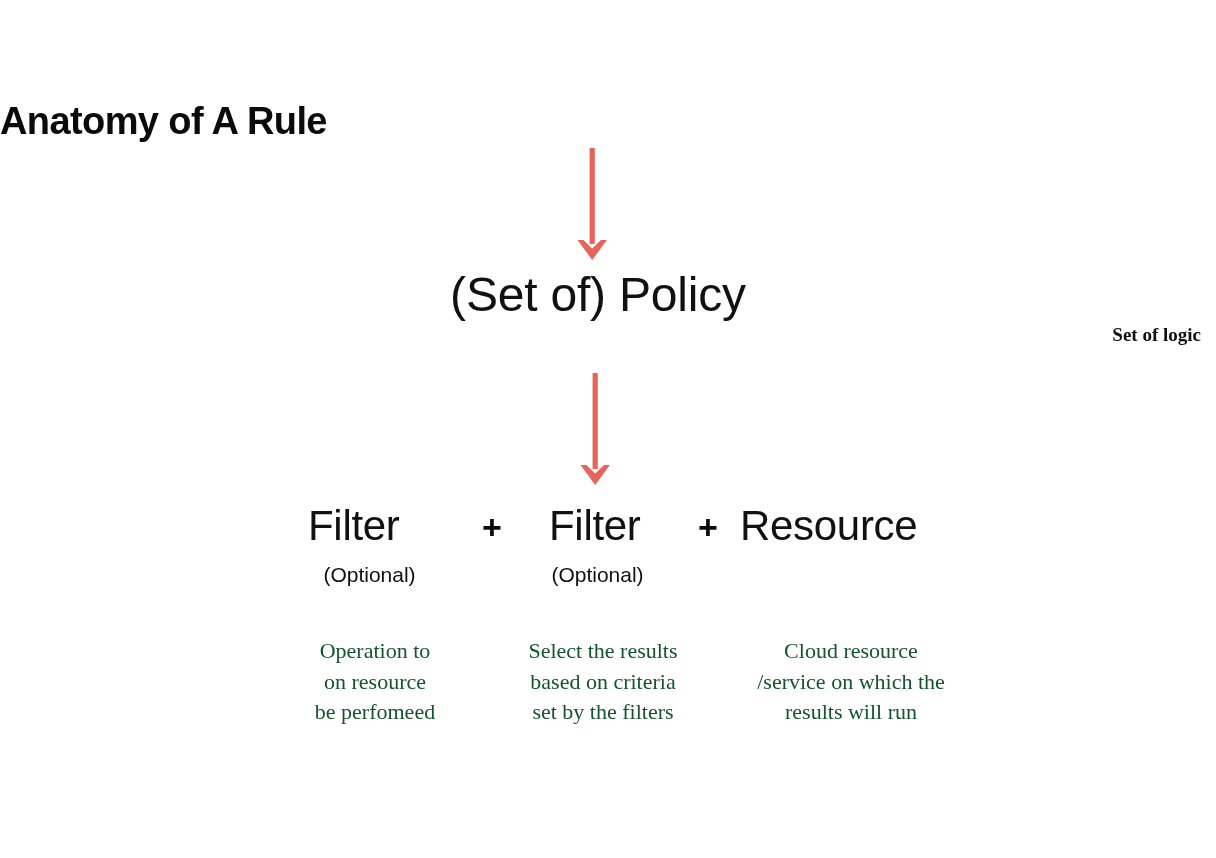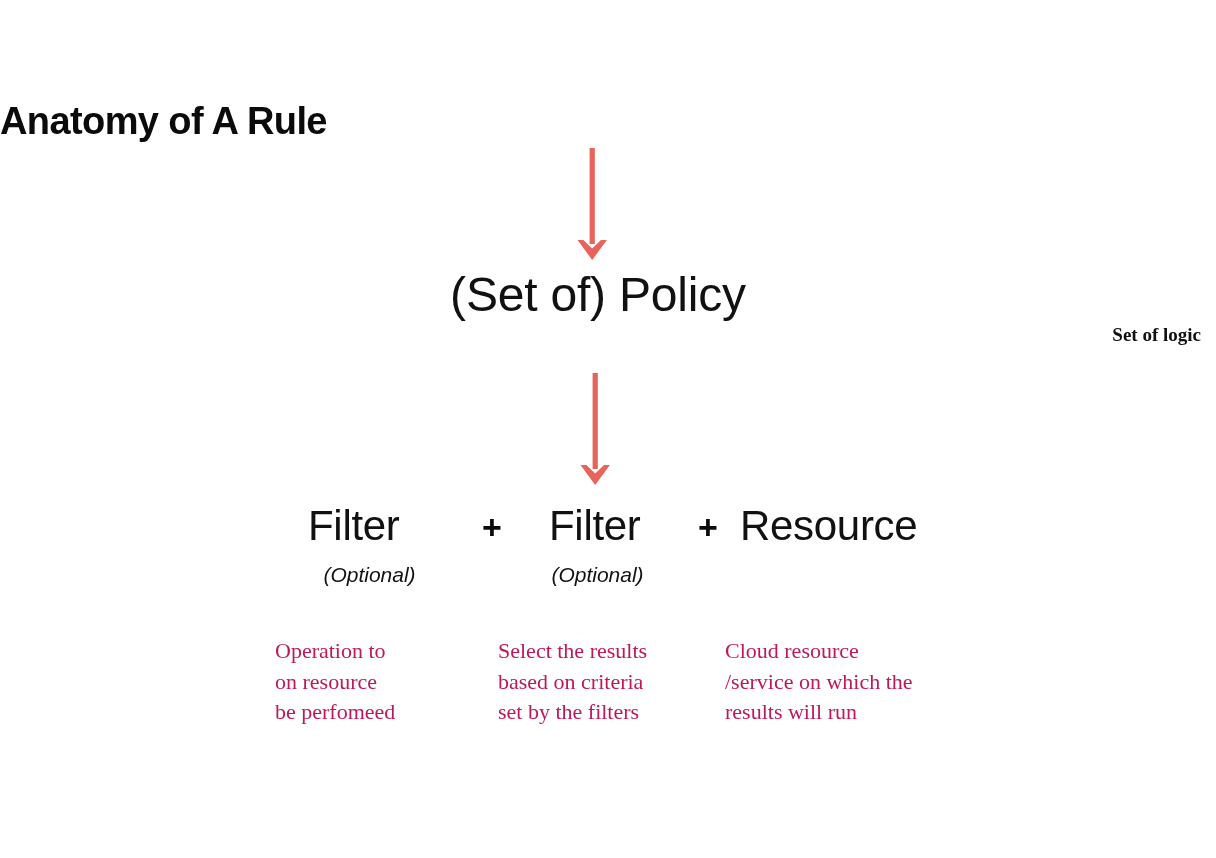--- a/index.html
+++ b/index.html
@@ -111,35 +111,34 @@
   
   .optional {
     position: absolute;
     font-family: "Liberation Sans", sans-serif;
     font-weight: 300;
     font-size: 21px;
     color: #111111;
     line-height: 1.0;
     white-space: nowrap;
     text-align: center;
-    font-style: italic;
   }
   #optional-action { left: 300px; top: 564px; width: 139px; }
   #optional-filter { left: 528px; top: 564px; width: 139px; }
 
   
   .desc {
     position: absolute;
     top: 636px;
     font-family: "Liberation Serif", serif;
     font-weight: 400;
     font-size: 22px;
-    color: #be185d;
+    color: #14532d;
     line-height: 30.5px;
-    text-align: left;
+    text-align: center;
   }
   #desc-action   { left: 275px; width: 200px; }
   #desc-filter   { left: 498px; width: 210px; }
   #desc-resource { left: 725px; width: 252px; }
   .desc-line { display: block; white-space: nowrap; }
 </style>
 </head>
 <body>
 
 <div id="slide">

